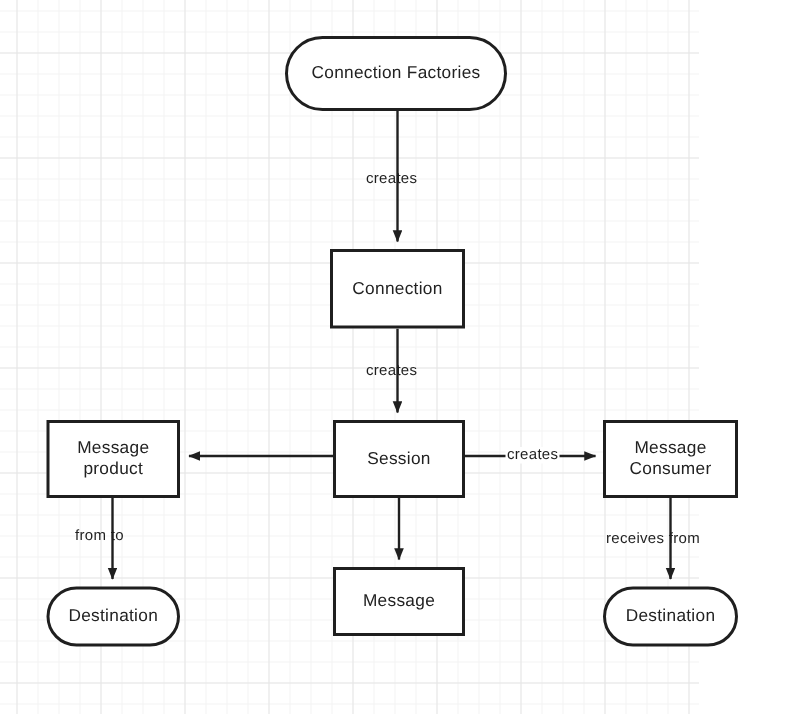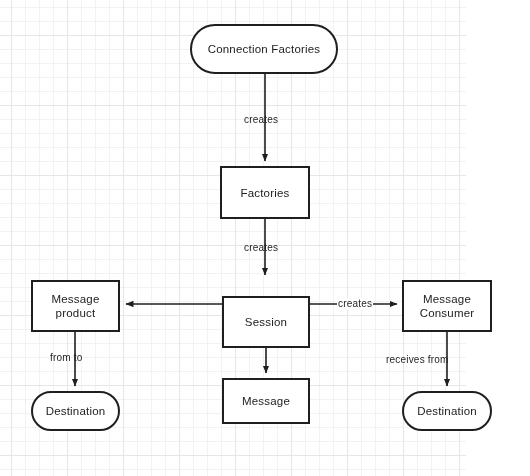--- a/index.html
+++ b/index.html
@@ -100,29 +100,29 @@
     <line x1="75" y1="332" x2="75" y2="386" stroke="#1f1f1f" stroke-width="1.6" marker-end="url(#arrowhead)"></line>
 
     <line x1="447" y1="332" x2="447" y2="386" stroke="#1f1f1f" stroke-width="1.6" marker-end="url(#arrowhead)"></line>
   </svg>
 
   <div class="node rounded" style="left:190px; top:24px; width:148px; height:50px;">
     <span class="node-label">Connection Factories</span>
   </div>
 
   <div class="node" style="left:220px; top:166px; width:90px; height:53px;">
-    <span class="node-label">Factories</span>
+    <span class="node-label">Connection</span>
   </div>
 
   <div class="node" style="left:31px; top:280px; width:89px; height:52px;">
     <span class="node-label">Message
 product</span>
   </div>
 
-  <div class="node" style="left:222px; top:280px; width:88px; height:52px;margin-top:16px;">
+  <div class="node" style="left:222px; top:280px; width:88px; height:52px;">
     <span class="node-label">Session</span>
   </div>
 
   <div class="node" style="left:402px; top:280px; width:90px; height:52px;">
     <span class="node-label">Message
 Consumer</span>
   </div>
 
   <div class="node rounded" style="left:31px; top:391px; width:89px; height:40px;">
     <span class="node-label">Destination</span>
@@ -137,15 +137,15 @@
   </div>
 
   <div class="edge-label" style="left:244px; top:114px;">creates</div>
 
   <div class="edge-label" style="left:244px; top:242px;">creates</div>
 
   <div class="edge-label" style="left:337px; top:298px; background:#ffffff; padding:0 1px;">creates</div>
 
   <div class="edge-label" style="left:50px; top:352px;">from to</div>
 
-  <div class="edge-label" style="left:386px; top:354px;text-align:right;">receives from</div>
+  <div class="edge-label" style="left:404px; top:354px;text-align:right;">receives from</div>
 
 </div>
 
 </body></html>

